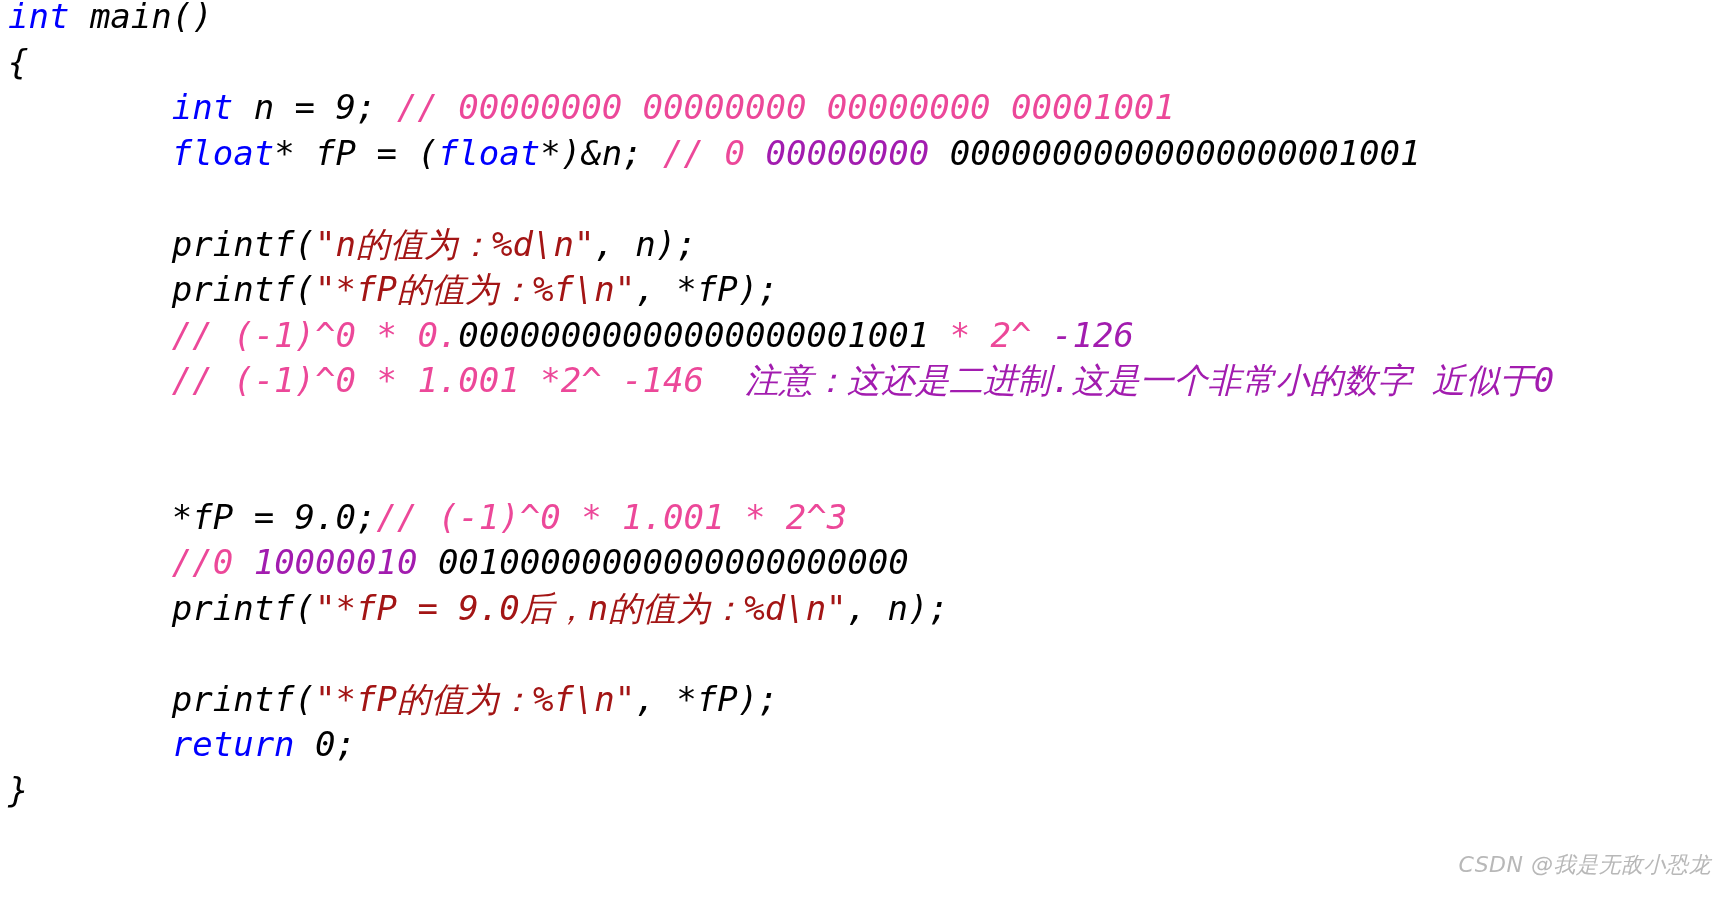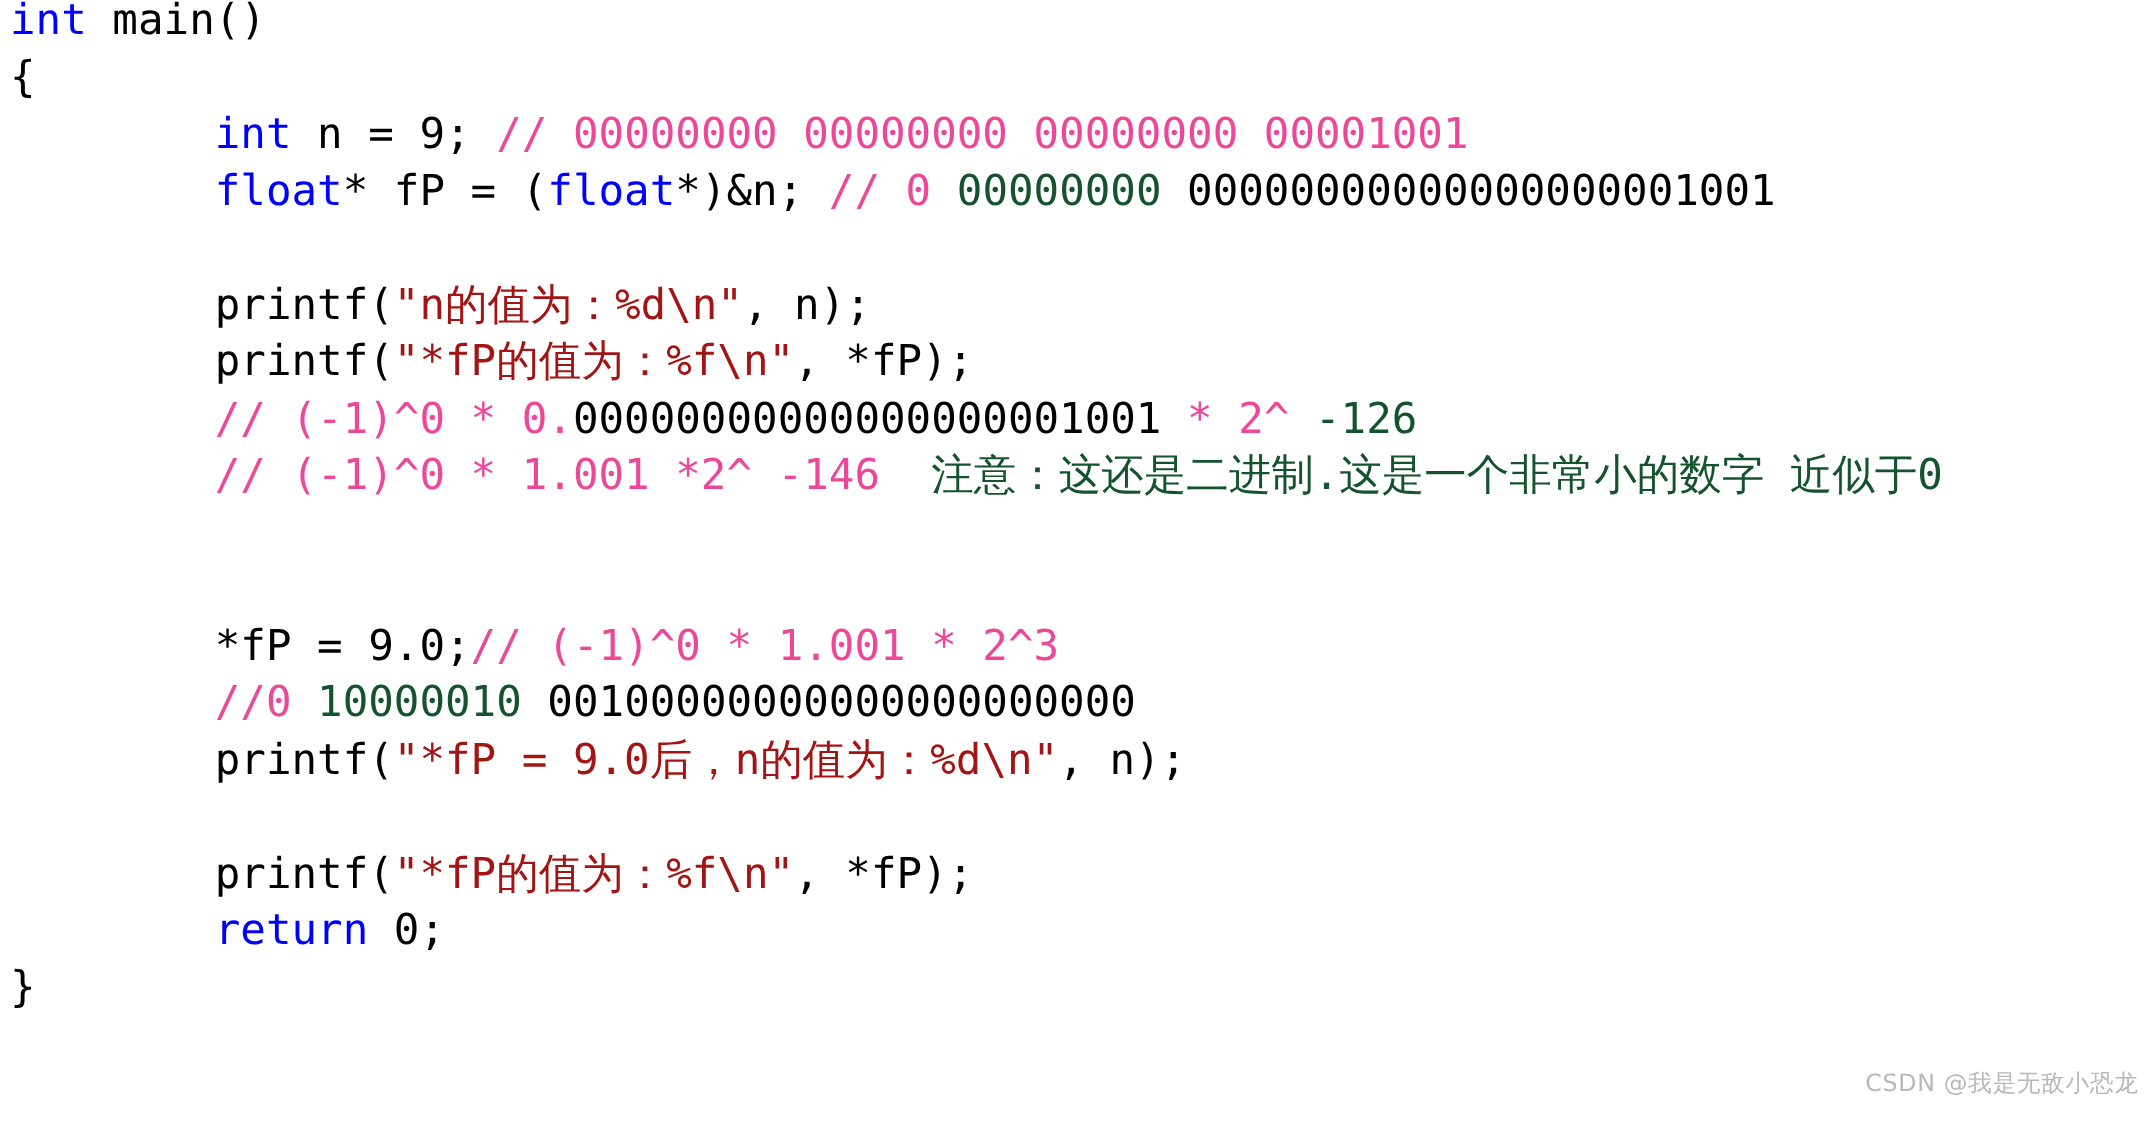--- a/index.html
+++ b/index.html
@@ -16,20 +16,21 @@
   }
   #code-surface {
     position: absolute;
     left: 0;
     top: 0;
     width: 1725px;
     height: 902px;
     background: #ffffff;
     padding: 0;
     box-sizing: border-box;
+    font-style: italic;
   }
   .code-block {
     position: absolute;
     left: 8px;
     top: -6px;
     width: 1700px;
     font-size: 34px;
     line-height: 45.5px;
     letter-spacing: 0px;
     white-space: pre-wrap;
@@ -41,28 +42,28 @@
     min-height: 45.5px;
     white-space: pre-wrap;
   }
   .line.blank { height: 45.5px; }
 
   
   .kw      { color: #0000ff; }
   .plain   { color: #000000; }
   .cmt     { color: #ec4899; }
   .str     { color: #a31515; }
-  .red     { color: #14532d; }
+  .red     { color: #a21caf; }
 
   .watermark {
     position: absolute;
     right: 14px;
     bottom: 22px;
     font-family: "DejaVu Sans", "Liberation Sans", sans-serif;
-    font-size: 19px;
+    font-size: 22px;
     color: #b8b8b8;
     letter-spacing: 0.5px;
     white-space: nowrap;
   }
 </style>
 </head>
 <body>
 
 <div id="code-surface">
   <div class="code-block" id="code-block"><div class="line"><span class="kw">int</span><span class="plain"> main()</span></div><div class="line"><span class="plain">{</span></div><div class="line"><span class="plain">        </span><span class="kw">int</span><span class="plain"> n = 9; </span><span class="cmt">// 00000000 00000000 00000000 00001001</span></div><div class="line"><span class="plain">        </span><span class="kw">float</span><span class="plain">* fP = (</span><span class="kw">float</span><span class="plain">*)&amp;n; </span><span class="cmt">// 0 </span><span class="red">00000000</span><span class="plain"> 00000000000000000001001</span></div><div class="line blank">&nbsp;</div><div class="line"><span class="plain">        printf(</span><span class="str">"n的值为：%d\n"</span><span class="plain">, n);</span></div><div class="line"><span class="plain">        printf(</span><span class="str">"*fP的值为：%f\n"</span><span class="plain">, *fP);</span></div><div class="line"><span class="plain">        </span><span class="cmt">// (-1)^0 * 0.</span><span class="plain">00000000000000000001001</span><span class="cmt"> * 2^ </span><span class="red">-126</span></div><div class="line"><span class="plain">        </span><span class="cmt">// (-1)^0 * 1.001 *2^ -146  </span><span class="red">注意：这还是二进制.这是一个非常小的数字 近似于0</span></div><div class="line blank">&nbsp;</div><div class="line blank">&nbsp;</div><div class="line"><span class="plain">        *fP = 9.0;</span><span class="cmt">// (-1)^0 * 1.001 * 2^3</span></div><div class="line"><span class="plain">        </span><span class="cmt">//0 </span><span class="red">10000010</span><span class="plain"> 00100000000000000000000</span></div><div class="line"><span class="plain">        printf(</span><span class="str">"*fP = 9.0后，n的值为：%d\n"</span><span class="plain">, n);</span></div><div class="line blank">&nbsp;</div><div class="line"><span class="plain">        printf(</span><span class="str">"*fP的值为：%f\n"</span><span class="plain">, *fP);</span></div><div class="line"><span class="plain">        </span><span class="kw">return</span><span class="plain"> 0;</span></div><div class="line"><span class="plain">}</span></div></div>

